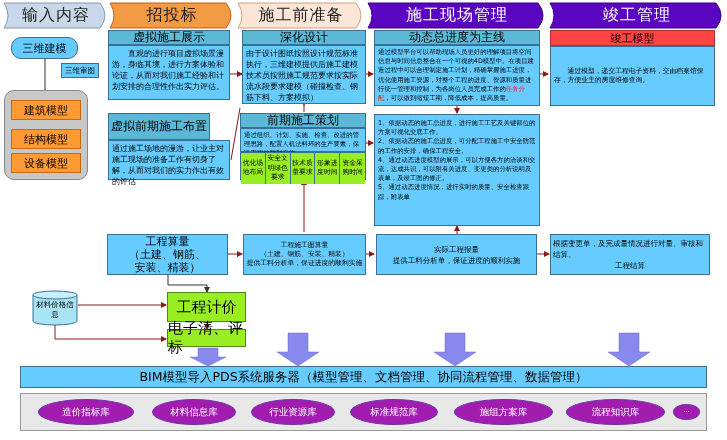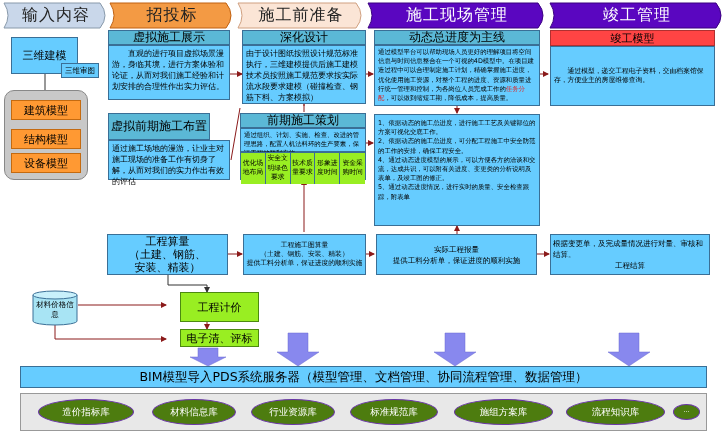--- a/index.html
+++ b/index.html
@@ -13,23 +13,23 @@
   .phase svg { position: absolute; left: 0; top: 0; width: 100%; height: 100%; }
   .phase span { position: relative; z-index: 1; }
 
   .box { position: absolute; border: 1px solid #3a6f96; background: #66ccff; }
   .title-bar { position: absolute; border: 1px solid #3a6f96; background: #5bb8d6; text-align: center;
                font-size: 12px; display: flex; align-items: center; justify-content: center; }
   .txt { font-size: 8px; line-height: 11px; padding: 2px 3px; }
   .txt-s { font-size: 6.4px; line-height: 9.2px; padding: 2px 3px; }
   .orange { position: absolute; background: #ff9933; border: 1px solid #c46a10; font-size: 11px;
             display: flex; align-items: center; justify-content: center; }
-  .green { position: absolute; background: #99ee22; border: 1px solid #4c8a10; font-size: 11px;
-           display: flex; align-items: center; justify-content: center; margin-left: 13px; }
-  .ellipse { position: absolute; top: 399px; height: 26px; border-radius: 50%; background: #4d7c0f;
+  .green { position: absolute; background: #99ee22; border: 1px solid #4c8a10; font-size: 15px;
+           display: flex; align-items: center; justify-content: center; }
+  .ellipse { position: absolute; top: 399px; height: 26px; border-radius: 50%; background: #a21caf;
              border: 1px solid #6a36a8; color: #ffffff; font-size: 9.5px; display: flex; align-items: center; justify-content: center; }
   .grid-cell { background: #99ee22; border-right: 1px solid #3a6f96; font-size: 6.8px; line-height: 9.5px;
                text-align: center; display: flex; align-items: center; justify-content: center; padding: 1px; }
   .grid-cell:last-child { border-right: none; }
   svg.lines { position: absolute; left: 0; top: 0; width: 727px; height: 440px; pointer-events: none; }
   .red-text { color: #e02020; }
 </style>
 </head>
 <body>
 
@@ -108,21 +108,21 @@
   </svg>
   <span style="color:#ffffff;">施工现场管理</span>
 </div>
 <div class="phase" style="left:548px; width:178px;">
   <svg viewBox="0 0 178 27" preserveAspectRatio="none">
     <path d="M2,1 L168,1 Q178,13.5 168,26 L2,26 Q10,13.5 2,1 Z" fill="#5a06c0" stroke="#3a0080" stroke-width="1"></path>
   </svg>
   <span style="color:#ffffff;">竣工管理</span>
 </div>
 
-<div class="box" style="left:11px; top:37px; width:67px; height:37px; display:flex; align-items:center; justify-content:center; font-size:11px;">
+<div class="box" style="left:11px; top:37px; width:67px; height:22px; display:flex; align-items:center; justify-content:center; font-size:11px;border-radius:10px;">
   <span>三维建模</span>
 </div>
 <div class="box" style="left:61px; top:63px; width:38px; height:15px; display:flex; align-items:center; justify-content:center; font-size:7.5px;">
   <span>三维审图</span>
 </div>
 <div class="abs" style="left:4px; top:90px; width:84px; height:90px; background:#c8c8c8; border:1px solid #888; border-radius:10px;"></div>
 <div class="orange" style="left:11px; top:100px; width:70px; height:20px;">
   <span>建筑模型</span>
 </div>
 <div class="orange" style="left:11px; top:129px; width:70px; height:20px;">

